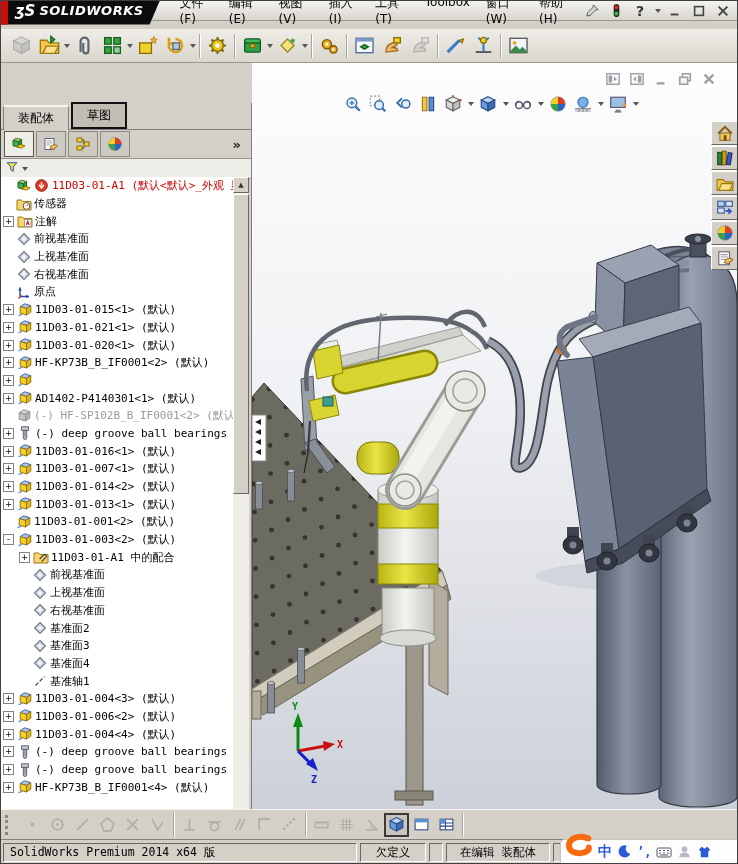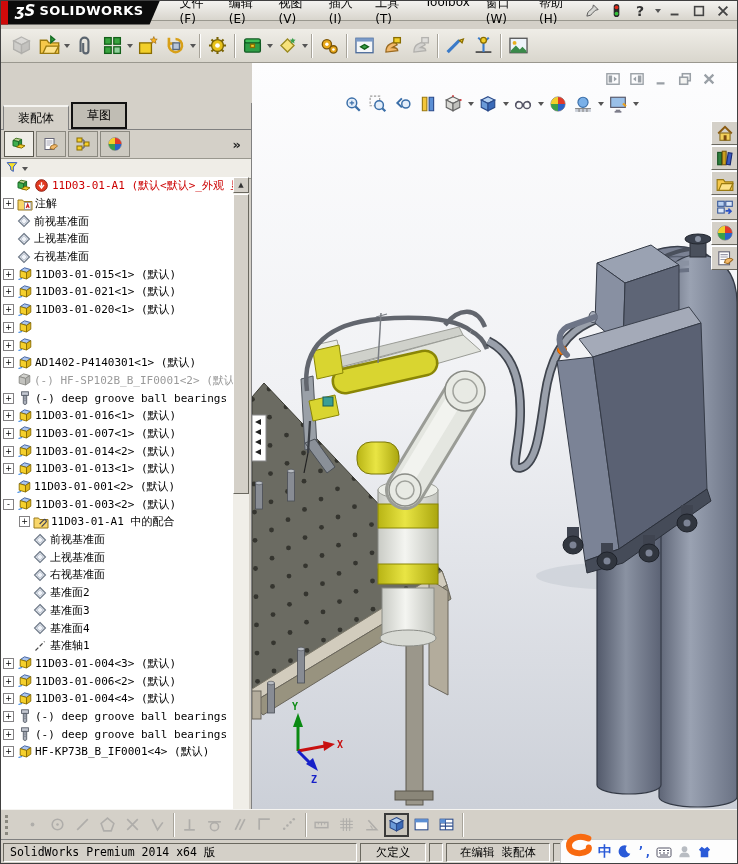--- a/index.html
+++ b/index.html
@@ -7,21 +7,21 @@
        font-family:"DejaVu Sans","Liberation Sans",sans-serif;font-size:12px;color:#000;
        border:1px solid #404040;box-sizing:border-box;}
   
   .titlebar{position:absolute;left:0;top:0;width:738px;height:20px;
             background:linear-gradient(#f4f3f0,#d8d5cd);display:flex;align-items:center;
             border-bottom:1px solid #9a988f;box-sizing:border-box;}
   .logo{height:28px;display:flex;align-items:center;background:#0c0c0c;color:#fff;
         padding:0 18px 0 0;clip-path:polygon(0 0,100% 0,calc(100% - 12px) 100%,0 100%);}
   .logo .stripe{width:7px;height:28px;background:#cf0a0a;margin-right:7px;}
   .logo .mark{font-style:italic;font-weight:bold;font-size:15px;margin-right:4px;}
-  .logo .name{font-weight:bold;font-size:13px;letter-spacing:.5px;}
+  .logo .name{font-weight:bold;font-size:13px;letter-spacing:.5px;font-style:italic;}
   .menus{display:flex;margin-left:10px;}
   .menu-item{padding:3px 8px;cursor:default;}
   .tb-right{margin-left:auto;display:flex;align-items:center;gap:4px;padding-right:6px;}
   .flatbtn{width:20px;height:18px;display:flex;align-items:center;justify-content:center;}
   .helpq{font-size:14px;color:#333;font-weight:bold;}
   .caret{width:0;height:0;border-left:3px solid transparent;border-right:3px solid transparent;
          border-top:4px solid #555;margin-left:1px;}
   
   .main-toolbar{position:absolute;left:0;top:28px;width:738px;height:34px;
                 background:linear-gradient(#efede7,#d9d6cd);border-bottom:1px solid #9a988f;
@@ -318,20 +318,29 @@
               <path d="M10.6 3.4 V8.8 L7.6 11 V5.6 Z" fill="#2e8e3e" stroke="#1a6a28"></path>
               <path d="M9 8.5 l5 1.2 -3.4 2.4 -5 -1.2 z" fill="#f5d02c" stroke="#8a6d00"></path>
             </svg></span>
           <span class="ticon"><svg viewBox="0 0 16 16" width="15" height="15">
               <circle cx="8" cy="8" r="6.2" fill="#e23a22" stroke="#8a1406"></circle>
               <path d="M8 4.4 V9 M5.4 7.4 L8 10.8 L10.6 7.4" fill="none" stroke="#fff" stroke-width="1.5"></path>
             </svg></span>
           <span class="lbl">11D03-01-A1 (默认&lt;默认&gt;_外观 显</span>
         </div>
         <div class="trow">
+          <span class="noexp"></span>
+          <span class="ticon"><svg viewBox="0 0 16 16" width="16" height="16">
+              <path d="M1 5.5 L1 4 h4.5 l1.2 1.5 H15 v8.5 H1 Z" fill="#f8d66a" stroke="#9a7b1c"></path>
+              <circle cx="10.5" cy="10" r="3.4" fill="#fff" stroke="#555"></circle>
+              <path d="M10.5 10 L12.4 8.5" stroke="#c22"></path>
+            </svg></span>
+          <span class="lbl">传感器</span>
+        </div>
+        <div class="trow">
           <span class="exp">+</span>
           <span class="ticon"><svg viewBox="0 0 16 16" width="16" height="16">
               <path d="M1 5.5 L1 4 h4.5 l1.2 1.5 H15 v8.5 H1 Z" fill="#f8d66a" stroke="#9a7b1c"></path>
               <rect x="7.5" y="6.5" width="6.5" height="7" fill="#fff" stroke="#999"></rect>
               <path d="M9.2 12 l1.5 -4 1.5 4 M9.8 10.8 h1.9" fill="none" stroke="#c22" stroke-width="1.1"></path>
             </svg></span>
           <span class="lbl">注解</span>
         </div>
         <div class="trow">
           <span class="noexp"></span>
@@ -351,20 +360,30 @@
         </div>
         <div class="trow">
           <span class="noexp"></span>
           <span class="ticon"><svg viewBox="0 0 16 16" width="16" height="16">
               <path d="M8 2.5 L13.5 8 L8 13.5 L2.5 8 Z" fill="#dfe7f2" fill-opacity="0.45" stroke="#6b7685" stroke-width="1.1"></path>
               <path d="M8 4.6 L11.4 8 L8 11.4 L4.6 8 Z" fill="none" stroke="#9aa5b5" stroke-width="0.8"></path>
             </svg></span>
           <span class="lbl">右视基准面</span>
         </div>
         <div class="trow">
+          <span class="noexp"></span>
+          <span class="ticon"><svg viewBox="0 0 16 16" width="16" height="16">
+              <path d="M4 12.5 V3.5 M4 12.5 H13" stroke="#2244bb" stroke-width="1.4" fill="none"></path>
+              <path d="M4 3.5 l-1.8 3 h3.6 z" fill="#2244bb"></path>
+              <path d="M13 12.5 l-3 -1.8 v3.6 z" fill="#2244bb"></path>
+              <path d="M2.5 14.5 l3 -3" stroke="#c22" stroke-width="1.2"></path>
+            </svg></span>
+          <span class="lbl">原点</span>
+        </div>
+        <div class="trow">
           <span class="exp">+</span>
           <span class="ticon"><svg viewBox="0 0 16 16" width="16" height="16">
               <path d="M7.5 1.8 L13.8 3.6 L9.5 6.4 L3.2 4.6 Z" fill="#aac4ee" stroke="#3a5a9a" stroke-width="0.9"></path>
               <path d="M3.2 4.6 L9.5 6.4 V13 L3.2 11.2 Z" fill="#f5d02c" stroke="#8a6d00" stroke-width="0.9"></path>
               <path d="M13.8 3.6 V10.2 L9.5 13 V6.4 Z" fill="#e0b81a" stroke="#8a6d00" stroke-width="0.9"></path>
               <path d="M1.5 13.5 l3.5 -1" stroke="#2e7ee0" stroke-width="1.3"></path>
             </svg></span>
           <span class="lbl">11D03-01-015&lt;1&gt; (默认)</span>
         </div>
         <div class="trow">
@@ -388,20 +407,21 @@
           <span class="lbl">11D03-01-020&lt;1&gt; (默认)</span>
         </div>
         <div class="trow">
           <span class="exp">+</span>
           <span class="ticon"><svg viewBox="0 0 16 16" width="16" height="16">
               <path d="M7.5 1.8 L13.8 3.6 L9.5 6.4 L3.2 4.6 Z" fill="#aac4ee" stroke="#3a5a9a" stroke-width="0.9"></path>
               <path d="M3.2 4.6 L9.5 6.4 V13 L3.2 11.2 Z" fill="#f5d02c" stroke="#8a6d00" stroke-width="0.9"></path>
               <path d="M13.8 3.6 V10.2 L9.5 13 V6.4 Z" fill="#e0b81a" stroke="#8a6d00" stroke-width="0.9"></path>
               <path d="M1.5 13.5 l3.5 -1" stroke="#2e7ee0" stroke-width="1.3"></path>
             </svg></span>
+          <span class="lbl">HF-KP73B_B_IF0001&lt;2&gt; (默认)</span>
         </div>
         <div class="trow">
           <span class="exp">+</span>
           <span class="ticon"><svg viewBox="0 0 16 16" width="16" height="16">
               <path d="M7.5 1.8 L13.8 3.6 L9.5 6.4 L3.2 4.6 Z" fill="#aac4ee" stroke="#3a5a9a" stroke-width="0.9"></path>
               <path d="M3.2 4.6 L9.5 6.4 V13 L3.2 11.2 Z" fill="#f5d02c" stroke="#8a6d00" stroke-width="0.9"></path>
               <path d="M13.8 3.6 V10.2 L9.5 13 V6.4 Z" fill="#e0b81a" stroke="#8a6d00" stroke-width="0.9"></path>
               <path d="M1.5 13.5 l3.5 -1" stroke="#2e7ee0" stroke-width="1.3"></path>
             </svg></span>
         </div>

